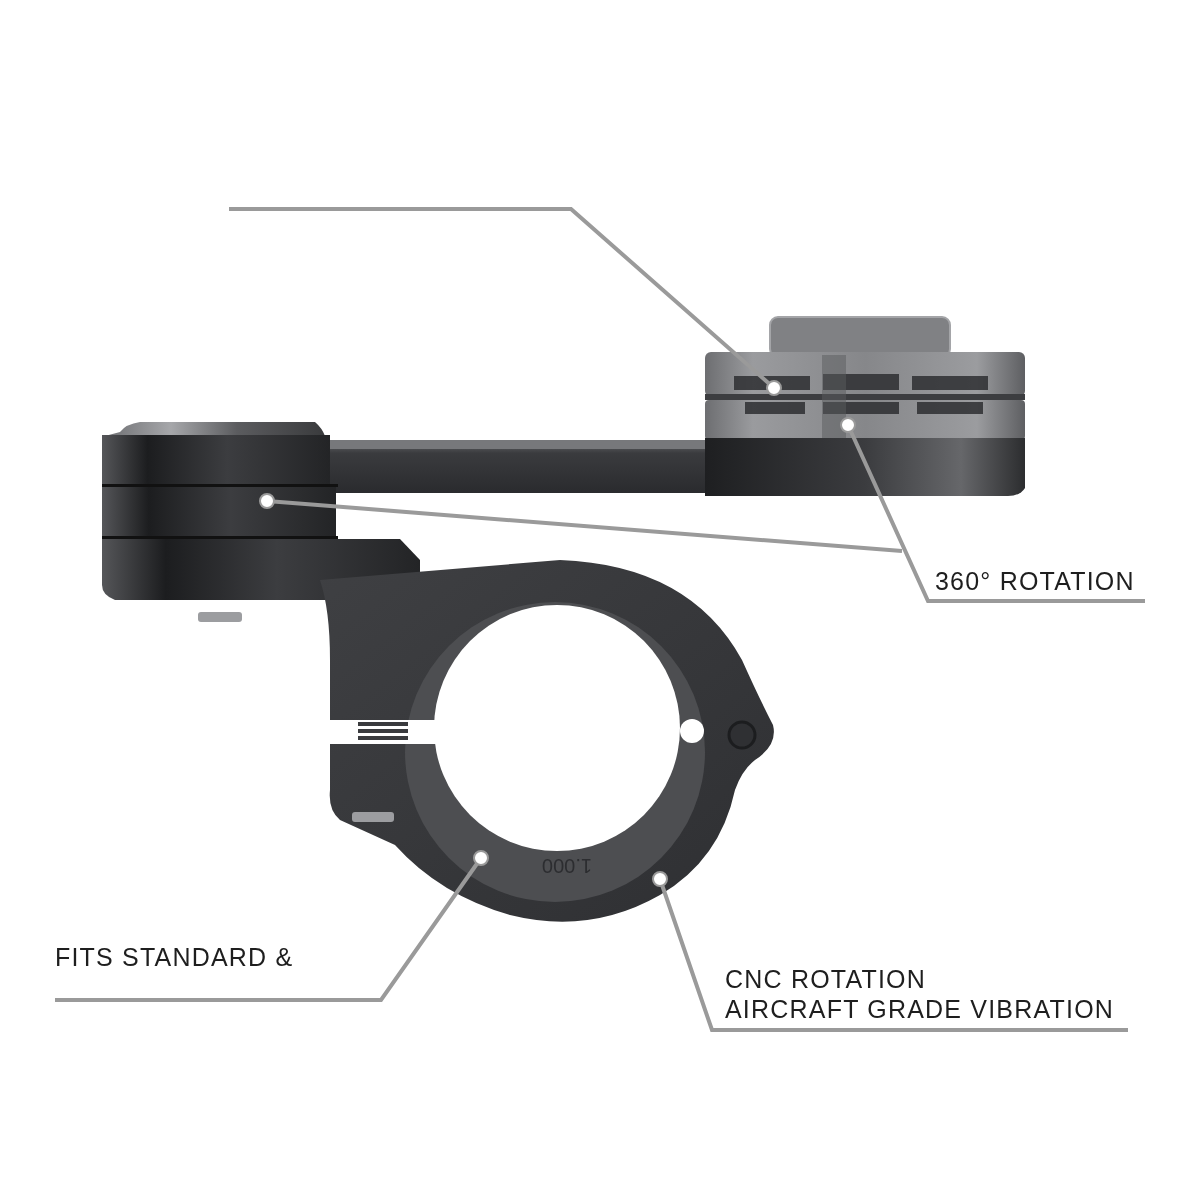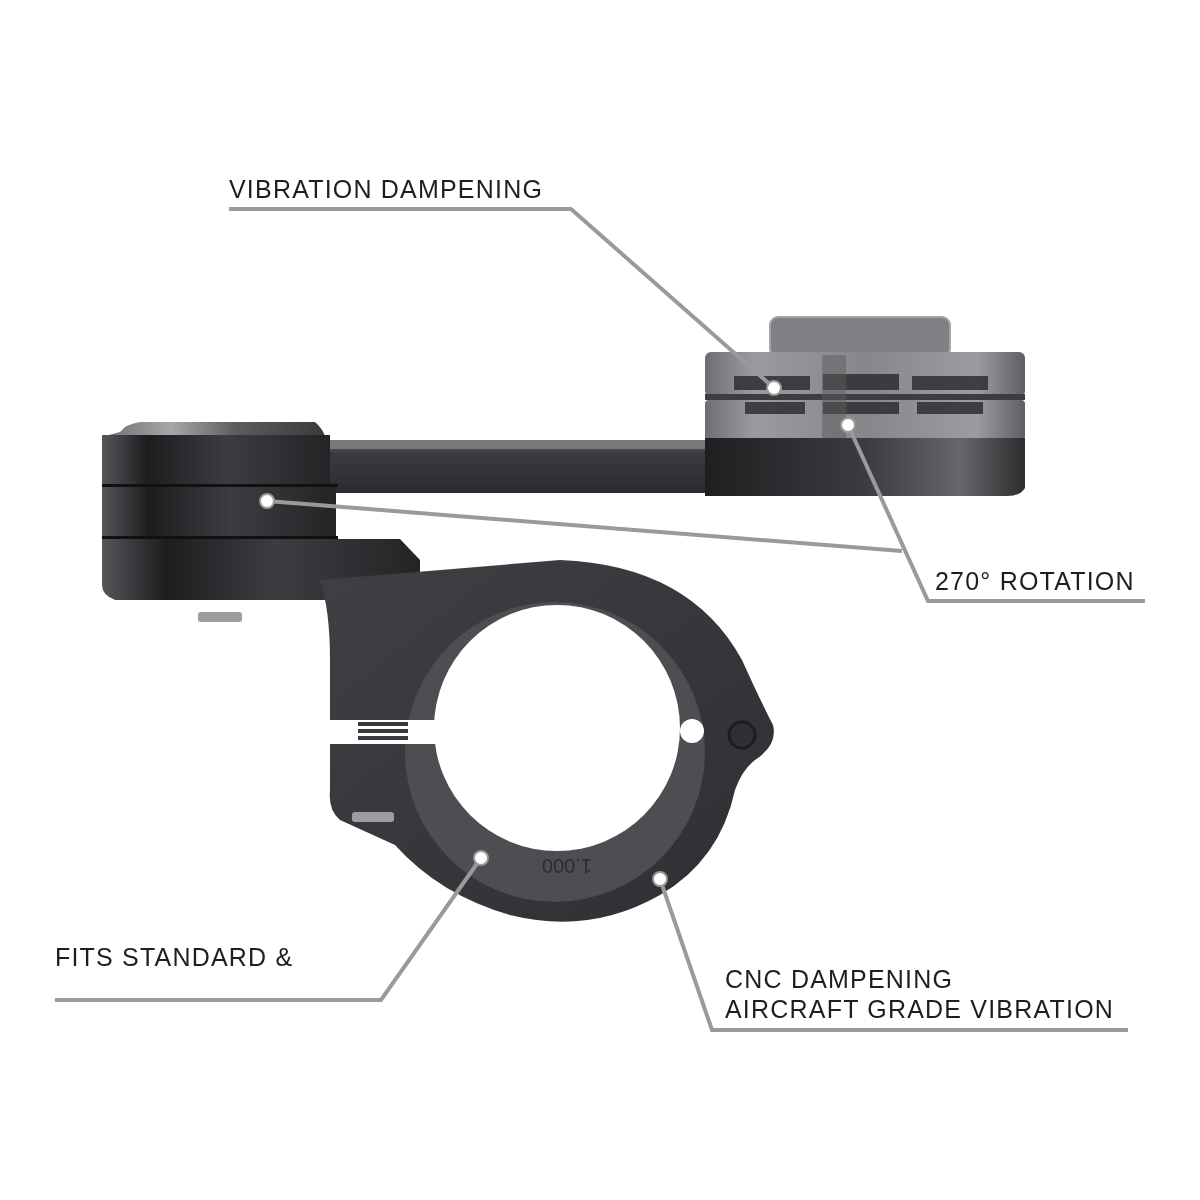--- a/index.html
+++ b/index.html
@@ -116,30 +116,27 @@
 
     <g fill="#ffffff" stroke="#9a9a9a" stroke-width="2">
       <circle cx="774" cy="388" r="7"></circle>
       <circle cx="848" cy="425" r="7"></circle>
       <circle cx="267" cy="501" r="7"></circle>
       <circle cx="481" cy="858" r="7"></circle>
       <circle cx="660" cy="879" r="7"></circle>
     </g>
   </svg>
 
-  <div class="label" id="lbl-vib">
-    <span class="line">VIBRATION DAMPENING</span>
-  </div>
 
   <div class="label" id="lbl-rot">
-    <span class="line">270° ROTATION</span>
+    <span class="line">360° ROTATION</span>
   </div>
 
   <div class="label" id="lbl-fit">
     <span class="line">FITS STANDARD &amp;</span>
   </div>
 
   <div class="label" id="lbl-cnc">
-    <span class="line">CNC DAMPENING</span>
+    <span class="line">CNC ROTATION</span>
     <span class="line">AIRCRAFT GRADE VIBRATION</span>
   </div>
 
 </div>
 
 </body></html>

